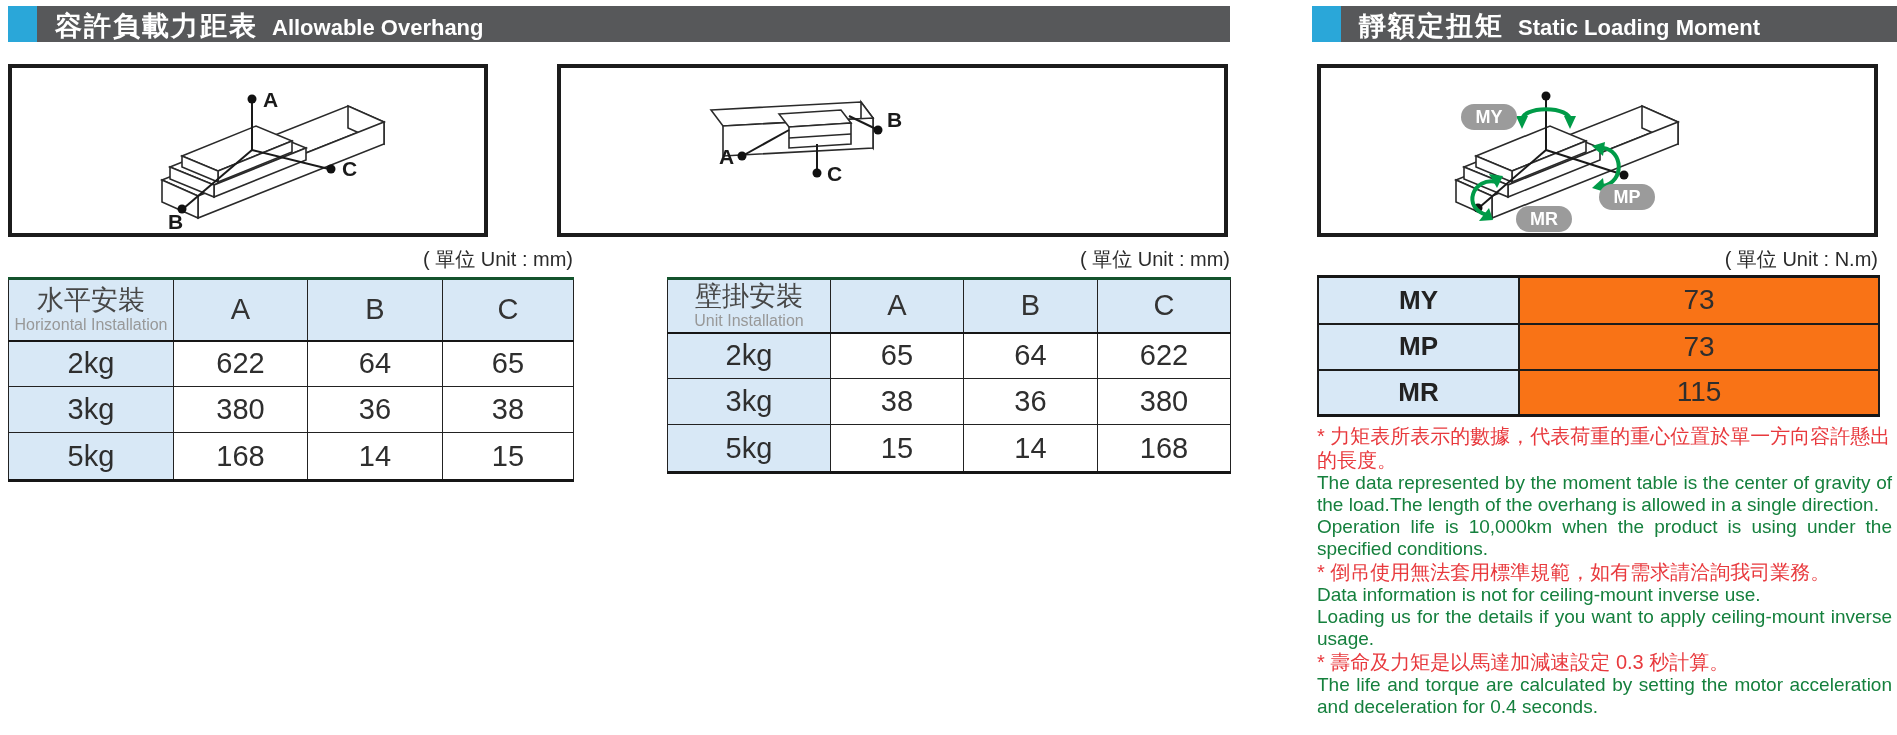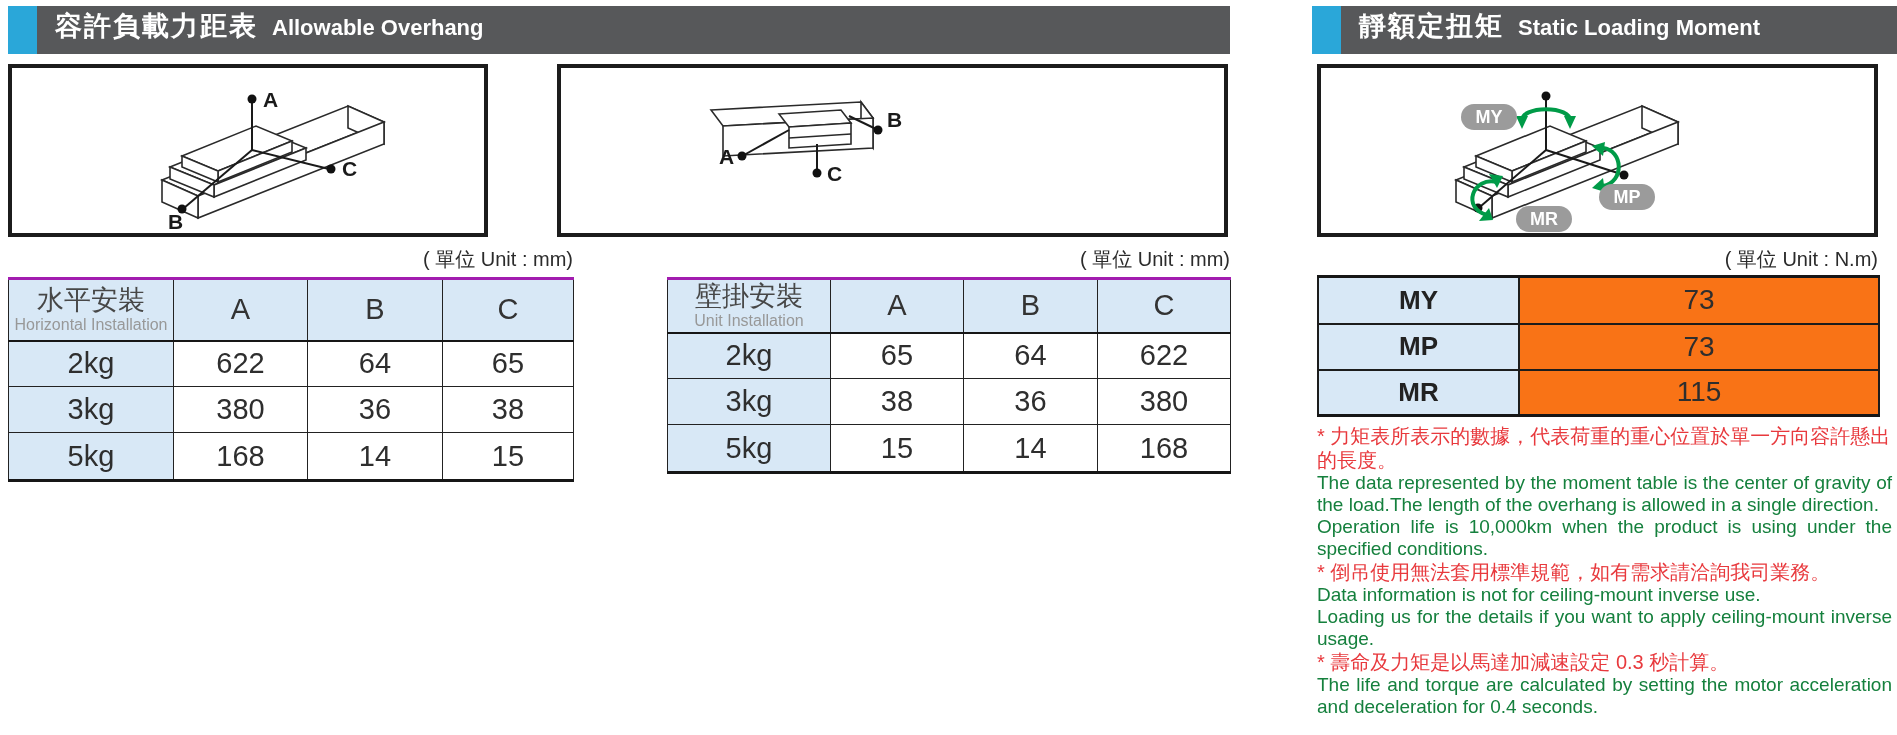--- a/index.html
+++ b/index.html
@@ -5,37 +5,37 @@
   html,body { margin:0; padding:0; }
   body {
     width:1897px; height:735px; background:#ffffff;
     font-family:"Liberation Sans", sans-serif;
     position:relative; overflow:hidden;
     -webkit-font-smoothing:antialiased;
   }
   .abs { position:absolute; }
 
   
-  .sec-hdr { display:flex; align-items:stretch; height:48px; }
+  .sec-hdr { display:flex; align-items:stretch; height:36px; }
   .accent  { width:29px; background:#2aa7d9; }
   .bar     { flex:1; background:#57585a; display:flex; align-items:baseline; gap:14px;
              padding-left:18px; color:#ffffff; }
   .bar .zh { font-size:27px; font-weight:bold; letter-spacing:2px; line-height:40px; }
   .bar .en { font-size:22px; font-weight:bold; }
 
   
   .dbox { border:4px solid #1c1c1c; background:#ffffff; }
   .dbox svg { display:block; }
 
   
   .unit { font-size:20px; color:#2b2b2b; text-align:right; width:220px; white-space:nowrap; }
 
   
   table.dt { border-collapse:collapse; table-layout:fixed;
-             border-top:3px solid #a21caf; border-bottom:3px solid #161616;padding-left:11px; }
+             border-top:3px solid #14532d; border-bottom:3px solid #161616;padding-left:11px; }
   table.dt th, table.dt td { border:1px solid #222; text-align:center; vertical-align:middle;
              padding:0; font-weight:normal; }
   table.dt tr.hdr th { background:#d8e8f6; border-bottom:2px solid #161616; }
   .rowhdr .zh { font-size:27px; color:#474747; line-height:30px; }
   .rowhdr .en { font-size:16px; color:#989898; line-height:19px; }
   th.colh  { font-size:29px; color:#333333; }
   td.load  { background:#d8e8f6; font-size:29px; color:#2e2e2e; }
   td.val   { font-size:29px; color:#2e2e2e; background:#ffffff; }
 
   

